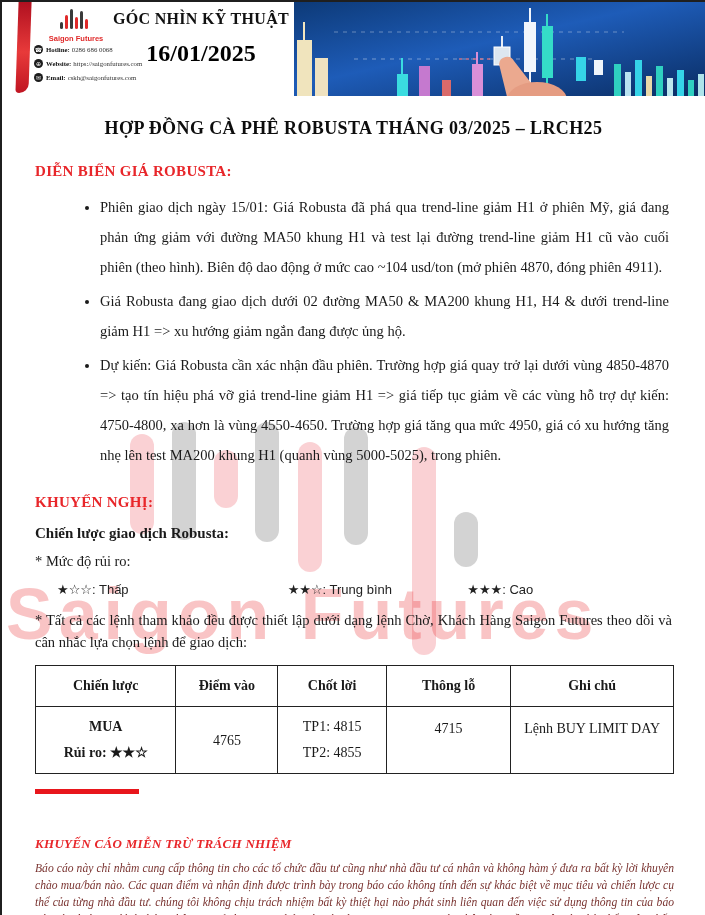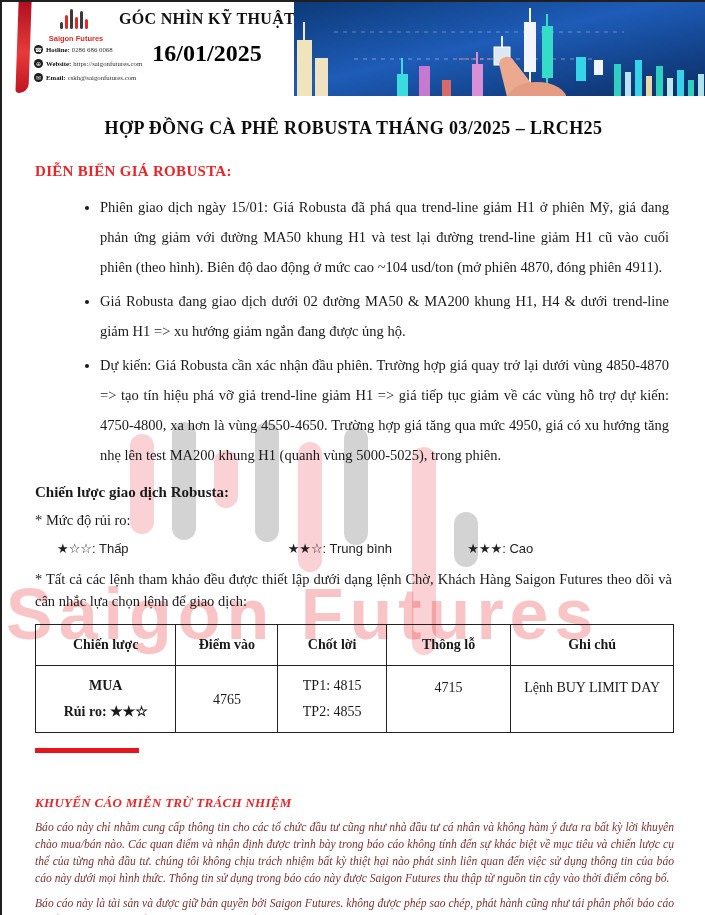--- a/index.html
+++ b/index.html
@@ -33,21 +33,21 @@
   .brand-name { font-family:"Liberation Sans", sans-serif; font-size:7.5px; font-weight:bold; color:#e02a2a; margin-top:1px; }
   .contacts { position:absolute; left:32px; top:43px; }
   .contact-row { display:flex; align-items:center; margin-bottom:5px; }
   .c-icon {
     width:9px; height:9px; border-radius:50%; background:#1d1d1d; color:#fff;
     font-size:6px; line-height:9px; text-align:center; margin-right:3px; flex:none;
     font-family:"DejaVu Sans", sans-serif;
   }
   .c-label { font-size:6.8px; font-weight:bold; color:#111; margin-right:2px; }
   .c-value { font-size:6.8px; color:#333; }
-  .masthead { position:absolute; left:114px; top:8px; width:182px; text-align:center; }
+  .masthead { position:absolute; left:108px; top:8px; width:182px; text-align:center; }
   .report-type { font-size:16px; font-weight:bold; letter-spacing:.3px; color:#111; }
   .report-date { font-size:24px; font-weight:bold; margin-top:12px; color:#000; }
   .banner { position:absolute; left:292px; top:0; width:413px; height:94px; display:block; }
   
   .doc-title { text-align:center; font-size:18px; font-weight:bold; letter-spacing:.4px; margin-top:16px; color:#0d0d0d; }
   .red-heading { font-size:15px; font-weight:bold; color:#e8262a; margin:24px 0 0 33px; letter-spacing:.3px; }
   .bullets { margin:12px 36px 0 98px; }
   .bullets li { font-size:14.5px; line-height:30px; text-align:justify; margin-bottom:4px; }
   .bold-line { font-size:15px; font-weight:bold; margin:14px 0 0 33px; }
   .plain-line { font-size:14.5px; margin:11px 0 0 33px; }
@@ -177,20 +177,21 @@
 
     <h1 class="doc-title">HỢP ĐỒNG CÀ PHÊ ROBUSTA THÁNG 03/2025 – LRCH25</h1>
 
     <h2 class="red-heading">DIỄN BIẾN GIÁ ROBUSTA:</h2>
     <ul class="bullets">
       <li>Phiên giao dịch ngày 15/01: Giá Robusta đã phá qua trend-line giảm H1 ở phiên Mỹ, giá đang phản ứng giảm với đường MA50 khung H1 và test lại đường trend-line giảm H1 cũ vào cuối phiên (theo hình). Biên độ dao động ở mức cao ~104 usd/ton (mở phiên 4870, đóng phiên 4911).</li>
       <li>Giá Robusta đang giao dịch dưới 02 đường MA50 &amp; MA200 khung H1, H4 &amp; dưới trend-line giảm H1 =&gt; xu hướng giảm ngắn đang được ủng hộ.</li>
       <li>Dự kiến: Giá Robusta cần xác nhận đầu phiên. Trường hợp giá quay trở lại dưới vùng 4850-4870 =&gt; tạo tín hiệu phá vỡ giả trend-line giảm H1 =&gt; giá tiếp tục giảm về các vùng hỗ trợ dự kiến: 4750-4800, xa hơn là vùng 4550-4650. Trường hợp giá tăng qua mức 4950, giá có xu hướng tăng nhẹ lên test MA200 khung H1 (quanh vùng 5000-5025), trong phiên.</li>
     </ul>
 
+    <h2 class="red-heading">KHUYẾN NGHỊ:</h2>
     <div class="bold-line">Chiến lược giao dịch Robusta:</div>
     <div class="plain-line">* Mức độ rủi ro:</div>
 
     <div class="risk-row">
       <span class="risk-item"><span>★☆☆:</span><span> Thấp</span></span>
       <span class="risk-item"><span>★★☆:</span><span> Trung bình</span></span>
       <span class="risk-item"><span>★★★:</span><span> Cao</span></span>
     </div>
 
     <div class="risk-note">* Tất cả các lệnh tham khảo đều được thiết lập dưới dạng lệnh Chờ, Khách Hàng Saigon Futures theo dõi và cân nhắc lựa chọn lệnh để giao dịch:</div>

